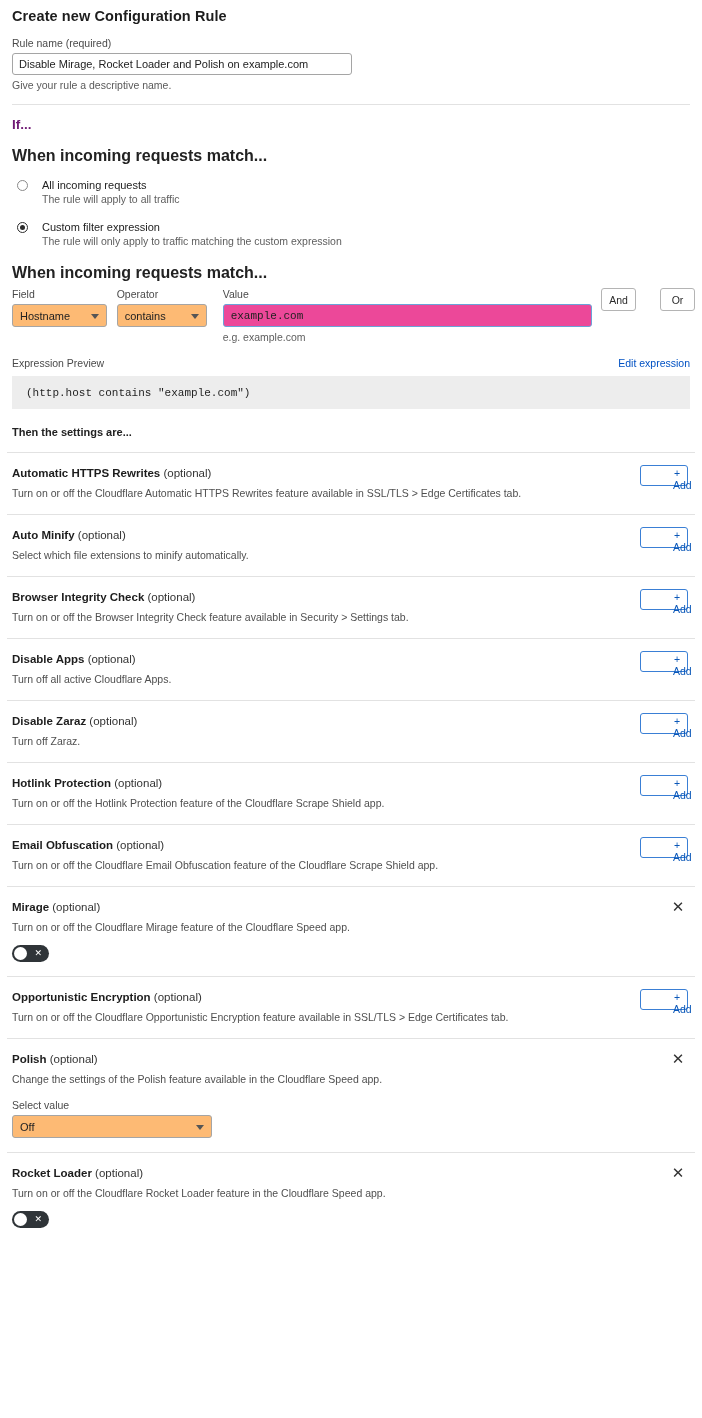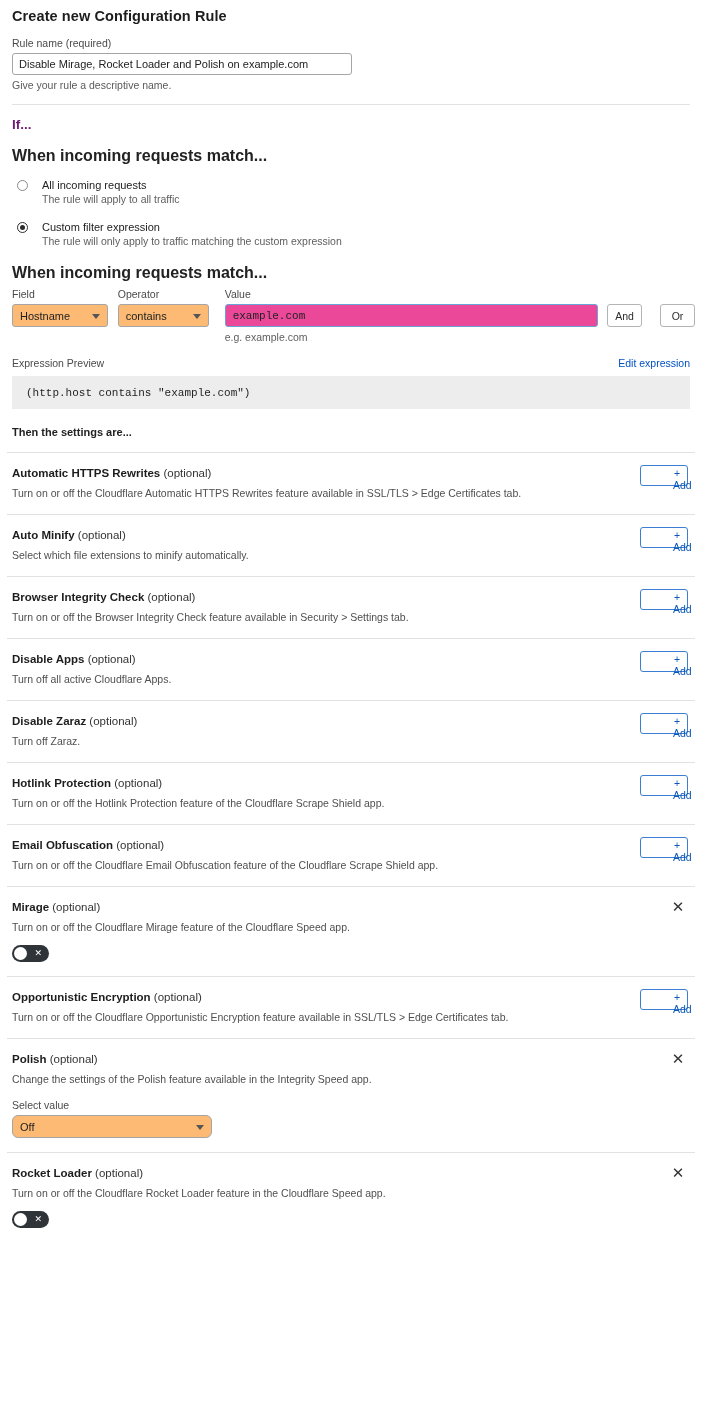--- a/index.html
+++ b/index.html
@@ -260,21 +260,20 @@
     line-height: 15px;
   }
   .select-value-label {
     font-size: 10.5px;
     color: #4a4a4a;
     margin: 13px 0 4px 0;
   }
   .polish-select {
     width: 200px;
     height: 23px;
-    border-radius: 6px;
   }
 </style>
 </head>
 <body>
 
 <div class="page">
 
   <div class="title">Create new Configuration Rule</div>
 
   <div class="field-label">Rule name (required)</div>
@@ -317,21 +316,21 @@
       <div class="select-box">
         <span>contains</span>
         <span class="caret"></span>
       </div>
     </div>
     <div style="width:390px;margin-right:9px;">
       <div class="col-label">Value</div>
       <input class="val-input" value="example.com" style="">
       <div class="eg-text">e.g. example.com</div>
     </div>
-    <div style="margin-top:16px;display:flex;gap:18px;">
+    <div style="display:flex;gap:24px;">
       <button class="small-btn">And</button>
       <button class="small-btn">Or</button>
     </div>
   </div>
 
   <div class="preview-head">
     <span class="lbl">Expression Preview</span>
     <a class="lnk">Edit expression</a>
   </div>
   <div class="preview-box">(http.host contains "example.com")</div>
@@ -391,21 +390,21 @@
   </div>
 
   <div class="setting">
     <div class="s-title"><b>Opportunistic Encryption</b> <span class="opt">(optional)</span></div>
     <div class="s-desc">Turn on or off the Cloudflare Opportunistic Encryption feature available in SSL/TLS &gt; Edge Certificates tab.</div>
     <button class="add-btn">+ Add</button>
   </div>
 
   <div class="setting">
     <div class="s-title"><b>Polish</b> <span class="opt">(optional)</span></div>
-    <div class="s-desc">Change the settings of the Polish feature available in the Integrity Speed app.</div>
+    <div class="s-desc">Change the settings of the Polish feature available in the Cloudflare Speed app.</div>
     <div class="select-value-label">Select value</div>
     <div class="select-box polish-select">
       <span>Off</span>
       <span class="caret"></span>
     </div>
     <div class="close-x">✕</div>
   </div>
 
   <div class="setting">
     <div class="s-title"><b>Rocket Loader</b> <span class="opt">(optional)</span></div>

